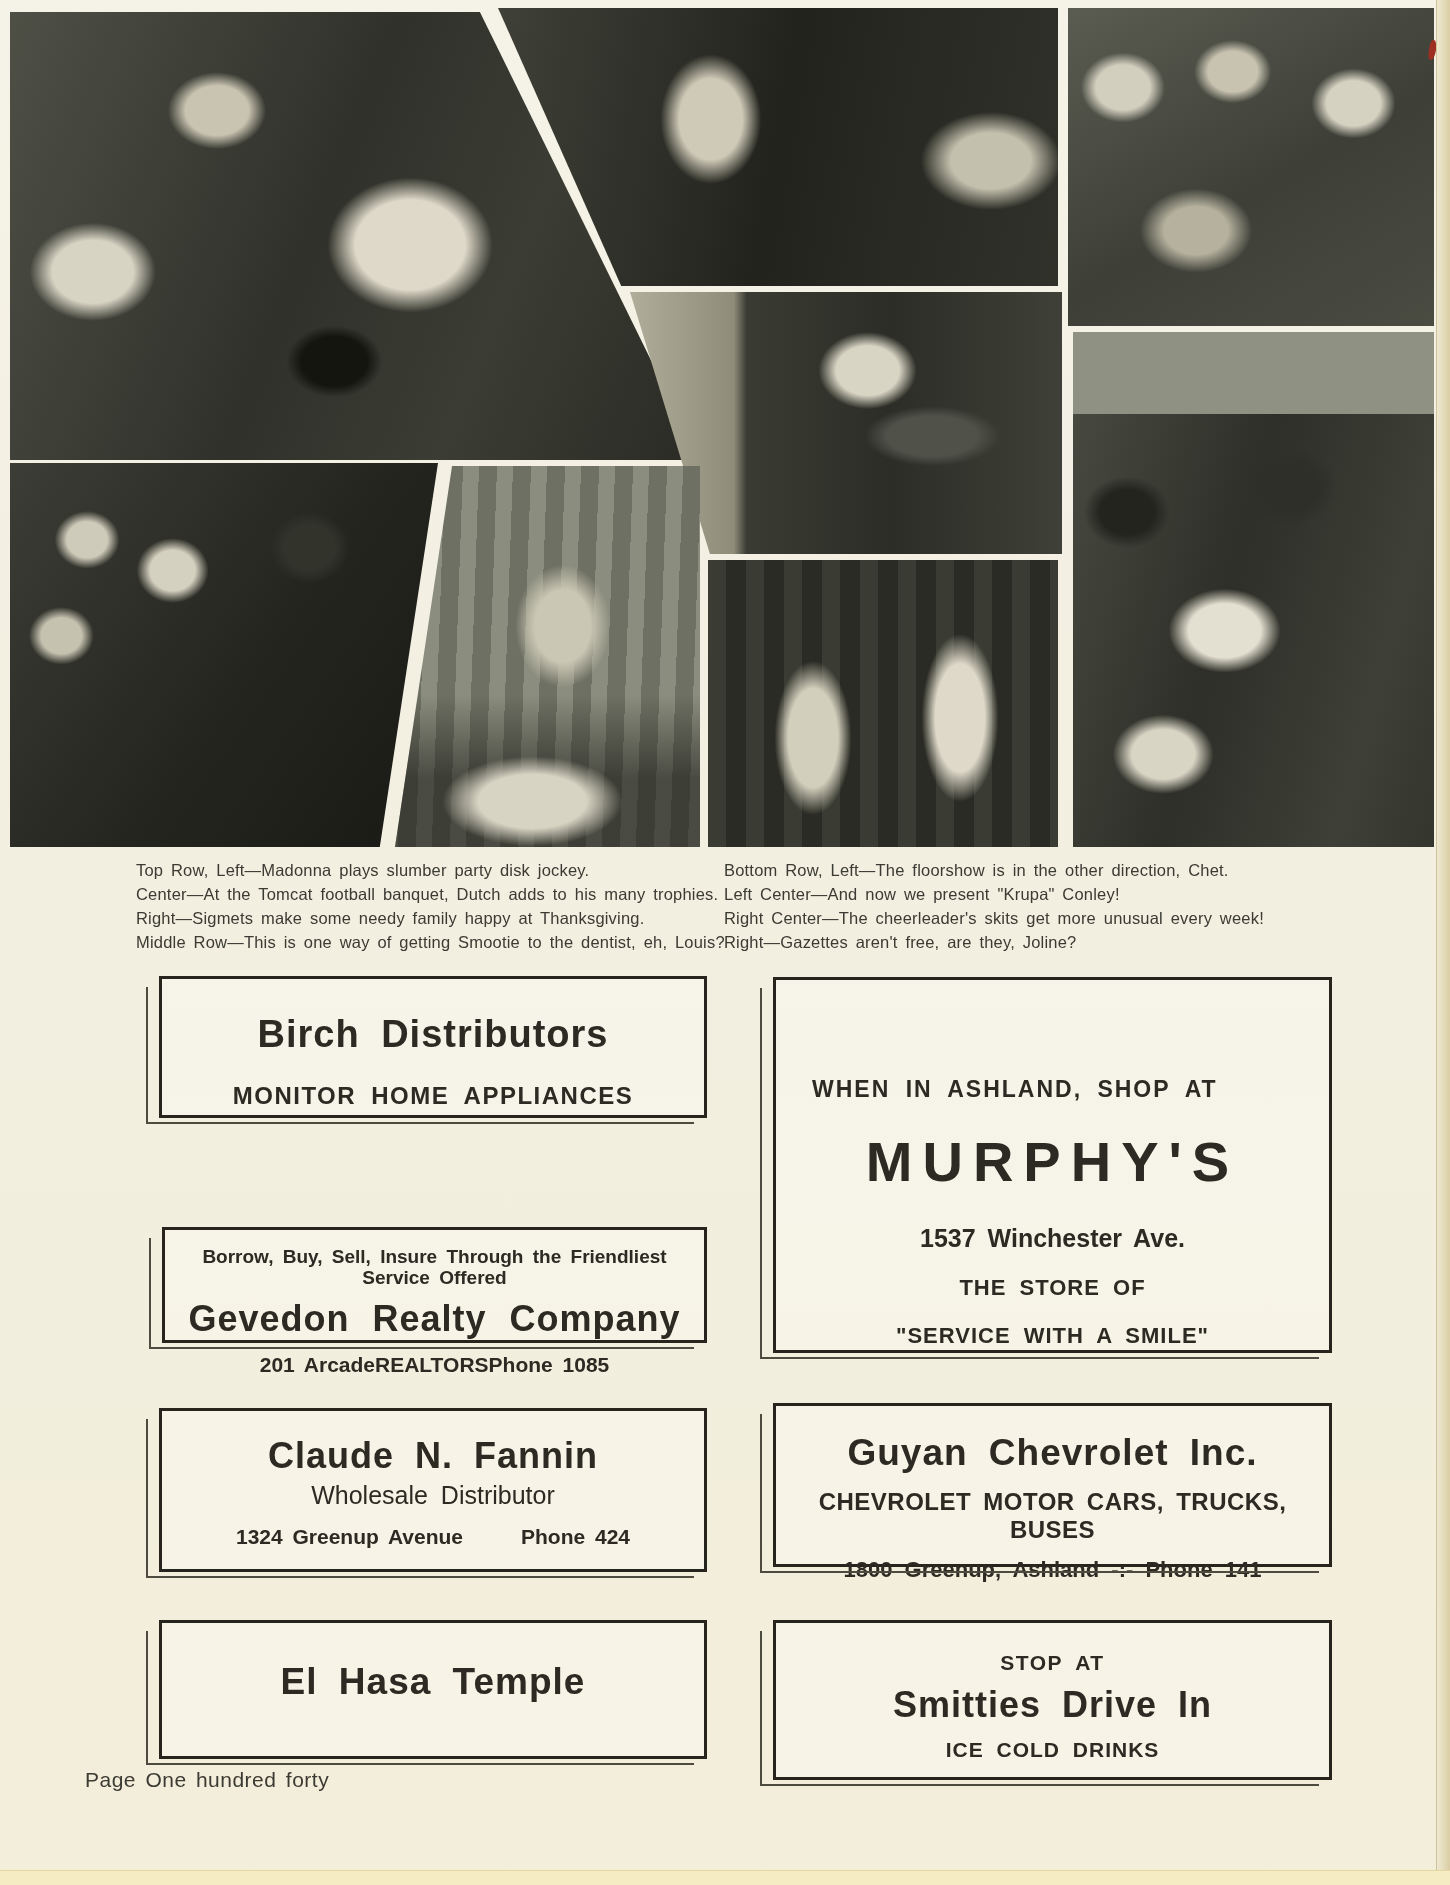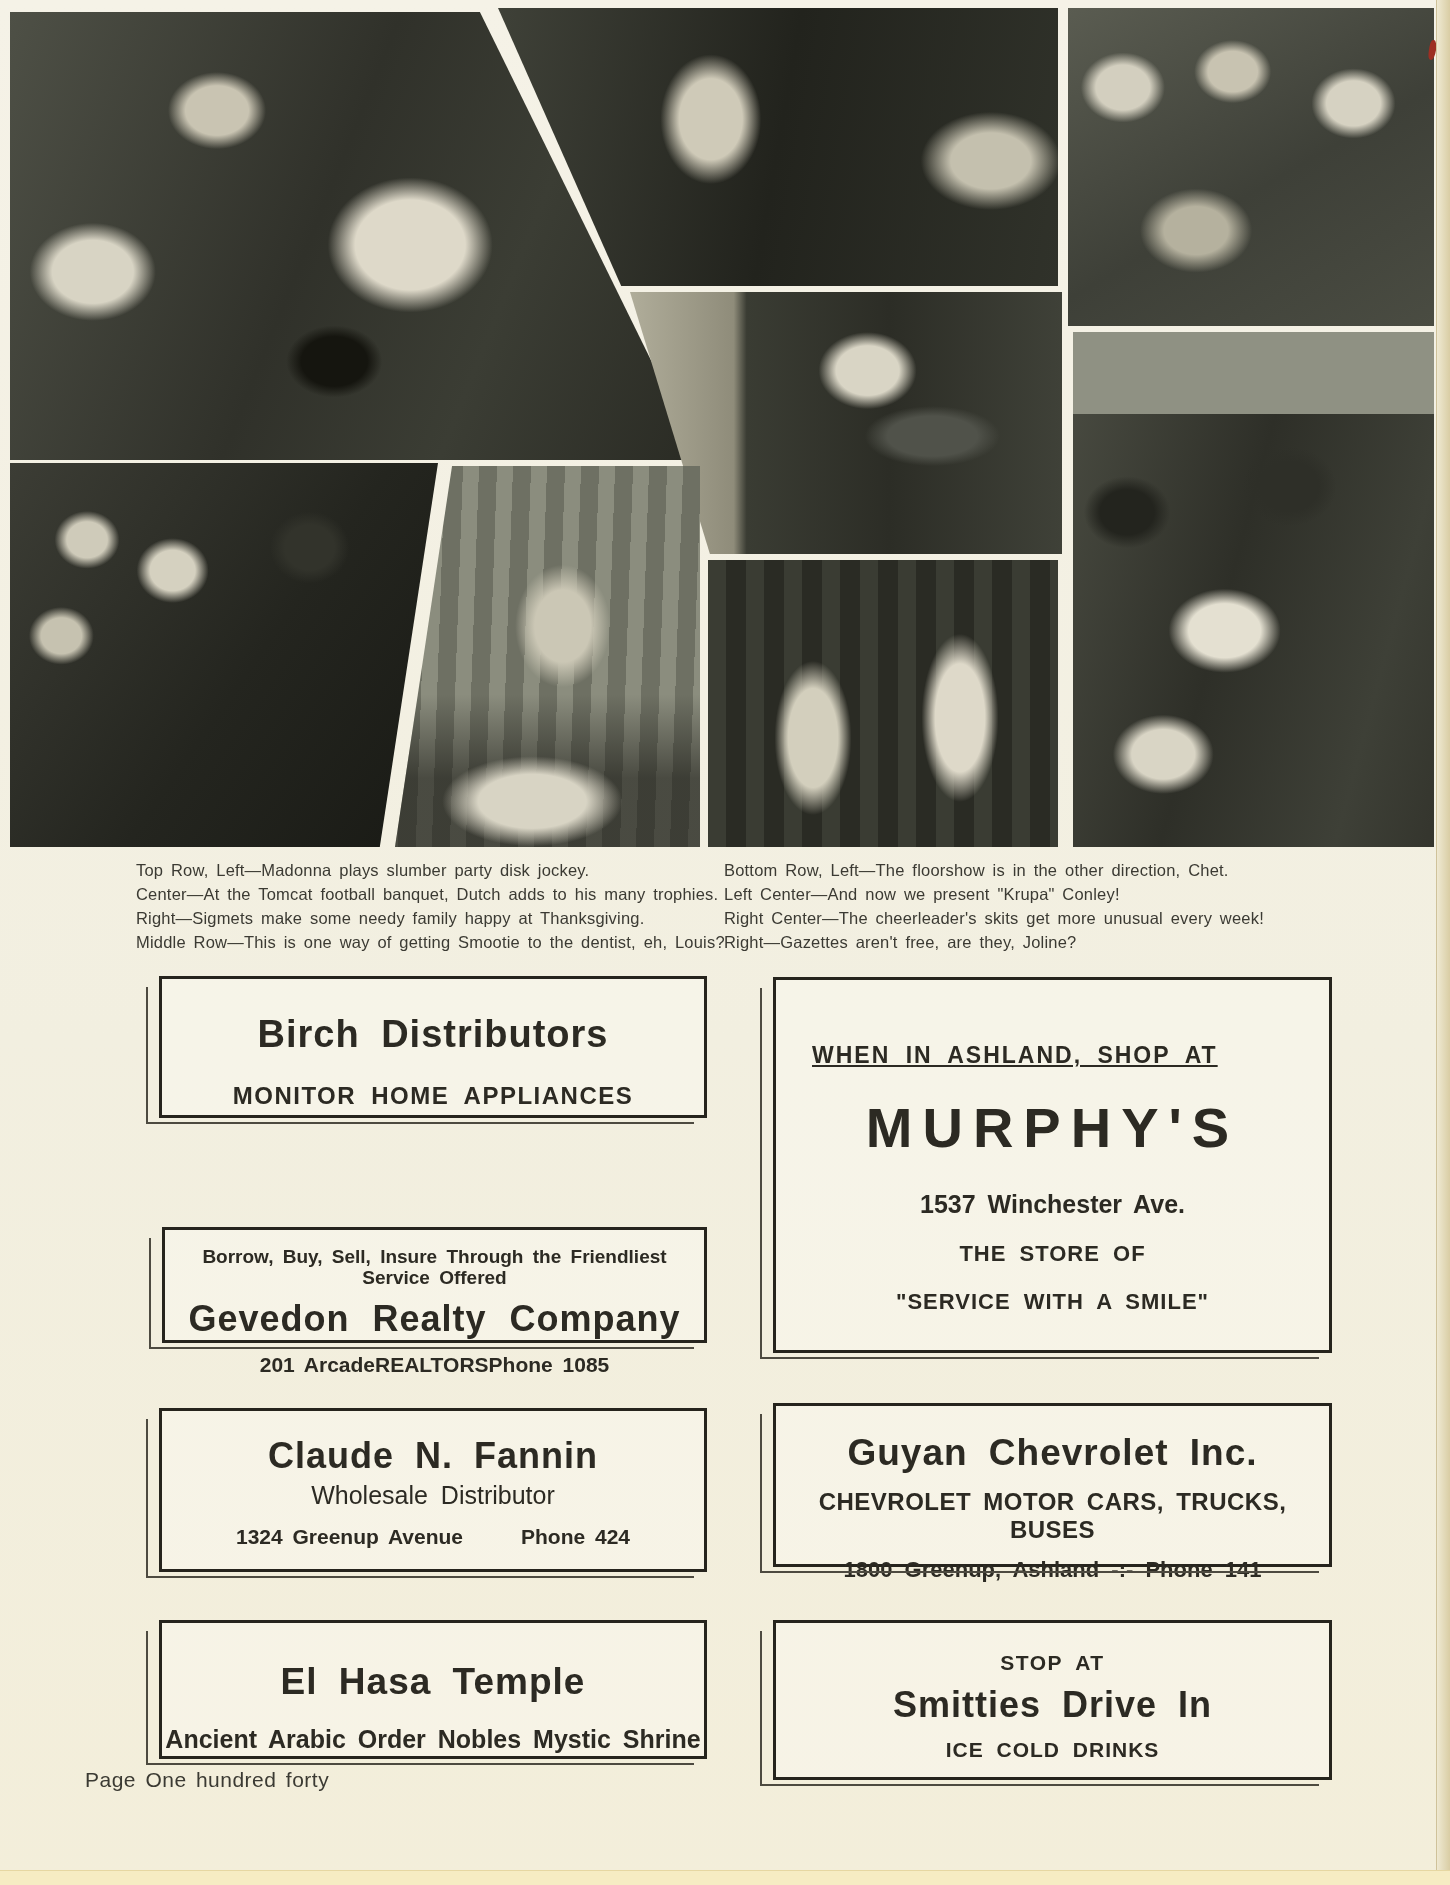--- a/index.html
+++ b/index.html
@@ -80,22 +80,22 @@
   .ad-caps{font-weight:700;letter-spacing:1.5px;word-spacing:7px;}
   .adbox-birch{left:159px;top:976px;width:548px;height:142px;}
   .adbox-birch .ad-title{margin-top:34px;font-size:38px;}
   .adbox-birch .ad-caps{margin-top:26px;font-size:24px;}
   .adbox-gevedon{left:162px;top:1227px;width:545px;height:116px;}
   .adbox-gevedon .tagline{margin-top:16px;font-size:19px;line-height:21px;font-weight:700;word-spacing:4px;}
   .adbox-gevedon .ad-title{margin-top:10px;font-size:36px;word-spacing:12px;}
   .adbox-gevedon .ad-row{margin-top:13px;width:100%;display:flex;justify-content:center;
     box-sizing:border-box;padding:0 56px;font-size:21px;font-weight:700;word-spacing:4px;}
   .adbox-murphys{left:773px;top:977px;width:559px;height:376px;}
-  .adbox-murphys .intro{align-self:flex-start;margin:62px 0 0 36px;font-size:23px;font-weight:700;
-    letter-spacing:2px;word-spacing:7px;text-decoration:underline;}
+  .adbox-murphys .intro{align-self:flex-start;margin:96px 0 0 36px;font-size:23px;font-weight:700;
+    letter-spacing:2px;word-spacing:7px;}
   .adbox-murphys .ad-title{margin-top:26px;font-size:56px;letter-spacing:10px;word-spacing:0;}
   .adbox-murphys .addr{margin-top:30px;font-size:25px;font-weight:700;word-spacing:5px;}
   .adbox-murphys .store{margin-top:22px;font-size:22px;font-weight:700;letter-spacing:1px;word-spacing:6px;}
   .adbox-murphys .slogan{margin-top:22px;font-size:22px;font-weight:700;letter-spacing:1px;word-spacing:6px;}
   .adbox-fannin{left:159px;top:1408px;width:548px;height:164px;text-align:center;}
   .adbox-fannin .ad-title{margin-top:24px;font-size:36px;}
   .adbox-fannin .sub{margin-top:4px;font-size:25px;font-weight:400;word-spacing:6px;}
   .adbox-fannin .ad-row{margin-top:15px;display:flex;gap:58px;font-size:21px;font-weight:700;word-spacing:4px;}
   .adbox-guyan{left:773px;top:1403px;width:559px;height:164px;}
   .adbox-guyan .ad-title{margin-top:26px;font-size:37px;}
@@ -183,21 +183,20 @@
   </section>
 
   <section class="adbox adbox-guyan">
     <div class="ad-title">Guyan Chevrolet Inc.</div>
     <div class="ad-caps">CHEVROLET MOTOR CARS, TRUCKS, BUSES</div>
     <div class="addr">1800 Greenup, Ashland -:- Phone 141</div>
   </section>
 
   <section class="adbox adbox-elhasa">
     <div class="ad-title">El Hasa Temple</div>
-    <div class="sub">Ancient Arabic Order Nobles Mystic Shrine</div>
   </section>
 
   <section class="adbox adbox-smitties">
     <div class="intro">STOP AT</div>
     <div class="ad-title">Smitties Drive In</div>
     <div class="sub">ICE COLD DRINKS</div>
   </section>
 
   <div class="page-number">Page One hundred forty</div>
   <div class="red-mark"></div>

